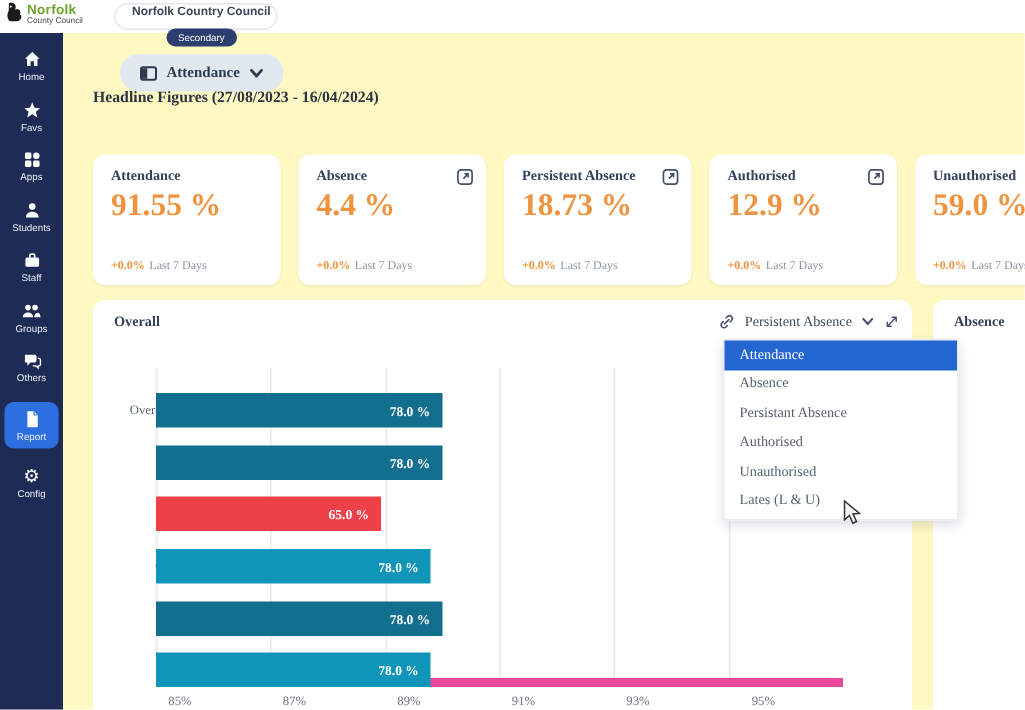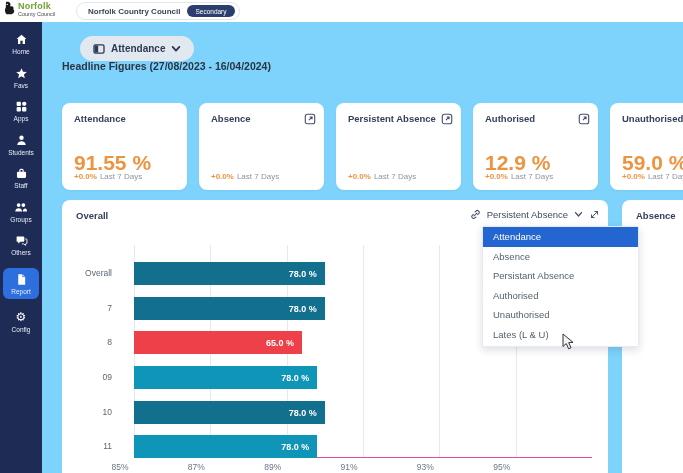--- a/index.html
+++ b/index.html
@@ -5,58 +5,58 @@
   * { margin:0; padding:0; box-sizing:border-box; }
   html,body { width:683px; height:473px; overflow:hidden; background:#fff;
     font-family:"Liberation Sans","DejaVu Sans",sans-serif; }
 
   
   #topbar { position:absolute; left:0; top:0; width:683px; height:22px; background:#fff; z-index:5; }
   #logo { position:absolute; left:3px; top:1px; display:flex; align-items:center; gap:3px; }
   #logo .l1 { font-size:9px; font-weight:bold; color:#6da32e; line-height:9px; letter-spacing:.2px; }
   #logo .l2 { font-size:5.5px; color:#4a4a4a; line-height:6px; }
   #org-pill { position:absolute; left:76px; top:2px; height:18px; border:1px solid #e2e6ec; border-radius:9px;
-    background:#fff; display:flex; align-items:center; gap:7px; padding:0 4px 0 11px; }
+    background:#fff; display:flex; align-items:center; gap:7px; padding:0 4px 0 11px;flex-direction:column; }
   #org-pill .org { font-size:8px; font-weight:600; color:#3a4656; white-space:nowrap; }
   #org-pill .badge { background:#2c3e6e; color:#fff; font-size:6.5px; padding:2.5px 8px; border-radius:8px; white-space:nowrap; }
 
   
   #sidebar { position:absolute; left:0; top:22px; width:42px; height:451px; background:#1d2b55; z-index:4;
     display:flex; flex-direction:column; align-items:center; padding-top:11px; }
   .side-item { width:36px; text-align:center; margin-bottom:11.5px; cursor:pointer; }
   .side-item svg { display:block; margin:0 auto; }
   .side-item .gear-glyph { font-family:"DejaVu Sans",sans-serif; color:#fff; font-size:12px; line-height:13px; display:block; }
   .side-item .lbl { font-size:6.5px; color:#e9edf6; margin-top:2px; white-space:nowrap; }
   .side-item.active { background:#2e6fe0; border-radius:6px; padding:5px 0 4px; margin-bottom:12px; }
 
   
-  #main { position:absolute; left:42px; top:22px; width:641px; height:451px; background:#7dd3fc; }
+  #main { position:absolute; left:42px; top:22px; width:641px; height:451px; background:#fef9c3;font-family:Liberation Serif, serif; }
 
   #view-btn { position:absolute; left:38px; top:14px; height:25px; border-radius:13px; background:#e2e8f0;
     display:flex; align-items:center; gap:6px; padding:0 13px; cursor:pointer; }
   #view-btn .lbl { font-size:10px; font-weight:700; color:#2c3a52; }
 
   #headline { position:absolute; left:20px; top:38px; font-size:10.5px; font-weight:600; color:#2b3442; }
 
   
   .kpi { position:absolute; top:81px; width:125px; height:87px; background:#fff; border-radius:8px;
     box-shadow:0 1px 2px rgba(20,30,60,.05); padding:10px 12px; }
   .kpi .t { font-size:9.5px; font-weight:700; color:#33415c; }
-  .kpi .v { font-size:21px; font-weight:600; color:#ee9440; margin-top:27px; white-space:nowrap; }
+  .kpi .v { font-size:21px; font-weight:600; color:#ee9440; margin-top:1px; white-space:nowrap; }
   .kpi .delta { position:absolute; left:12px; bottom:9px; font-size:8px; white-space:nowrap; }
   .kpi .delta .d { color:#ee9440; font-weight:700; }
   .kpi .delta .p { color:#8a95a3; margin-left:3px;text-align:center; }
   .kpi .expand { position:absolute; top:8px; right:8px; }
 
   
   #chart-card { position:absolute; left:20px; top:178px; width:546px; height:290px; background:#fff; border-radius:8px; }
   #chart-title { position:absolute; left:14px; top:10px; font-size:9.5px; font-weight:700; color:#33415c; }
   #chart-controls { position:absolute; right:8px; top:9px; display:flex; align-items:center; gap:6px; cursor:pointer; }
   #chart-controls .sel { font-size:9.5px; color:#3c4c5e; }
-  #plot { position:absolute; left:72px; top:45px; width:458px; height:213px; border-bottom:1px solid #ec4899; }
+  #plot { position:absolute; left:42px; top:45px; width:458px; height:213px; border-bottom:6px solid #ec4899; }
   .gridline { position:absolute; top:0; bottom:0; width:1px; background:#e4e9ef; }
   .bar-row { position:absolute; left:0; height:23px; }
   .bar-row .val { position:absolute; right:8px; top:50%; transform:translateY(-50%);
     color:#fff; font-size:9px; font-weight:700; white-space:nowrap; }
   .cat-lbl { position:absolute; width:44px; left:6px; text-align:right; font-size:8.5px; color:#5b6673; }
   .tick-lbl { position:absolute; top:262px; width:30px; text-align:center; font-size:8.5px; color:#6b7684; }
 
   
   #right-panel { position:absolute; left:580px; top:178px; width:80px; height:290px; background:#fff; border-radius:8px; }
   #right-panel .t { position:absolute; left:14px; top:10px; font-size:9.5px; font-weight:700; color:#33415c; }
@@ -181,30 +181,32 @@
 
   <div class="kpi" style="left:20px">
     <div class="t">Attendance</div>
     <div class="v">91.55 %</div>
     <div class="delta"><span class="d">+0.0%</span><span class="p">Last 7 Days</span></div>
 
   </div>
 
   <div class="kpi" style="left:157px">
     <div class="t">Absence</div>
+    <div class="v">4.4 %</div>
     <div class="delta"><span class="d">+0.0%</span><span class="p">Last 7 Days</span></div>
     <span class="expand">
       <svg width="12" height="12" viewBox="0 0 14 14">
           <rect x="1.5" y="1.5" width="11" height="11" rx="2.4" fill="none" stroke="#44506a" stroke-width="1.3"></rect>
           <path d="M5.8 8.2 L9.4 4.6 M6.6 4.6 H9.4 V7.4" fill="none" stroke="#44506a" stroke-width="1.3"></path>
         </svg></span>
   </div>
 
   <div class="kpi" style="left:294px">
     <div class="t">Persistent Absence</div>
+    <div class="v">18.73 %</div>
     <div class="delta"><span class="d">+0.0%</span><span class="p">Last 7 Days</span></div>
     <span class="expand">
       <svg width="12" height="12" viewBox="0 0 14 14">
           <rect x="1.5" y="1.5" width="11" height="11" rx="2.4" fill="none" stroke="#44506a" stroke-width="1.3"></rect>
           <path d="M5.8 8.2 L9.4 4.6 M6.6 4.6 H9.4 V7.4" fill="none" stroke="#44506a" stroke-width="1.3"></path>
         </svg></span>
   </div>
 
   <div class="kpi" style="left:431px">
     <div class="t">Authorised</div>
@@ -254,40 +256,40 @@
       <div class="gridline" style="left: 229px;"></div>
       <div class="gridline" style="left: 305.3px;"></div>
       <div class="gridline" style="left: 381.7px;"></div>
 
       <div class="bar-row" style="top: 17px; width: 190.8px; background: rgb(19, 111, 142);">
           <span class="val">78.0 %</span>
         </div>
       <div class="bar-row" style="top: 52px; width: 190.8px; background: rgb(19, 111, 142);">
           <span class="val">78.0 %</span>
         </div>
-      <div class="bar-row" style="top: 86px; width: 168px; background: rgb(238, 64, 72);">
+      <div class="bar-row" style="top: 86px; width: 150px; background: rgb(238, 64, 72);">
           <span class="val">65.0 %</span>
         </div>
       <div class="bar-row" style="top: 121px; width: 183.2px; background: rgb(15, 149, 184);">
           <span class="val">78.0 %</span>
         </div>
       <div class="bar-row" style="top: 156px; width: 190.8px; background: rgb(19, 111, 142);">
           <span class="val">78.0 %</span>
         </div>
       <div class="bar-row" style="top: 190px; width: 183.2px; background: rgb(15, 149, 184);">
           <span class="val">78.0 %</span>
         </div>
     </div>
 
     <div class="tick-lbl" style="left: 43px;">85%</div>
     <div class="tick-lbl" style="left: 119.3px;">87%</div>
     <div class="tick-lbl" style="left: 195.7px;">89%</div>
     <div class="tick-lbl" style="left: 272px;">91%</div>
     <div class="tick-lbl" style="left: 348.3px;">93%</div>
-    <div class="tick-lbl" style="left: 424.7px;">95%</div>
+    <div class="tick-lbl" style="left: 424.7px; text-align: right;">95%</div>
   </div>
 
   <div id="right-panel">
     <div class="t">Absence</div>
   </div>
 
   <div id="metric-menu">
     <div class="menu-item selected">Attendance</div>
     <div class="menu-item">Absence</div>
     <div class="menu-item">Persistant Absence</div>

